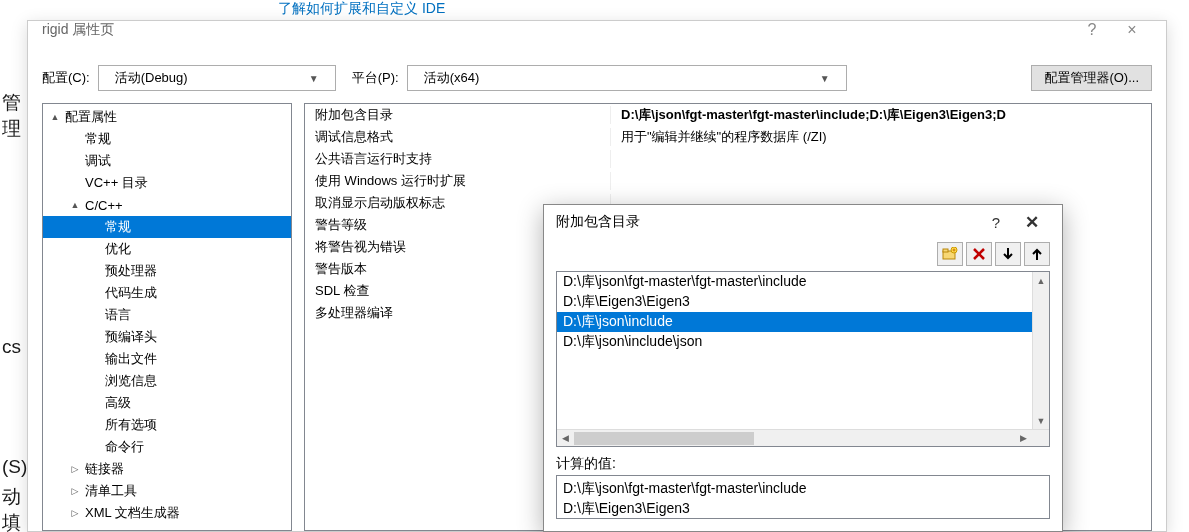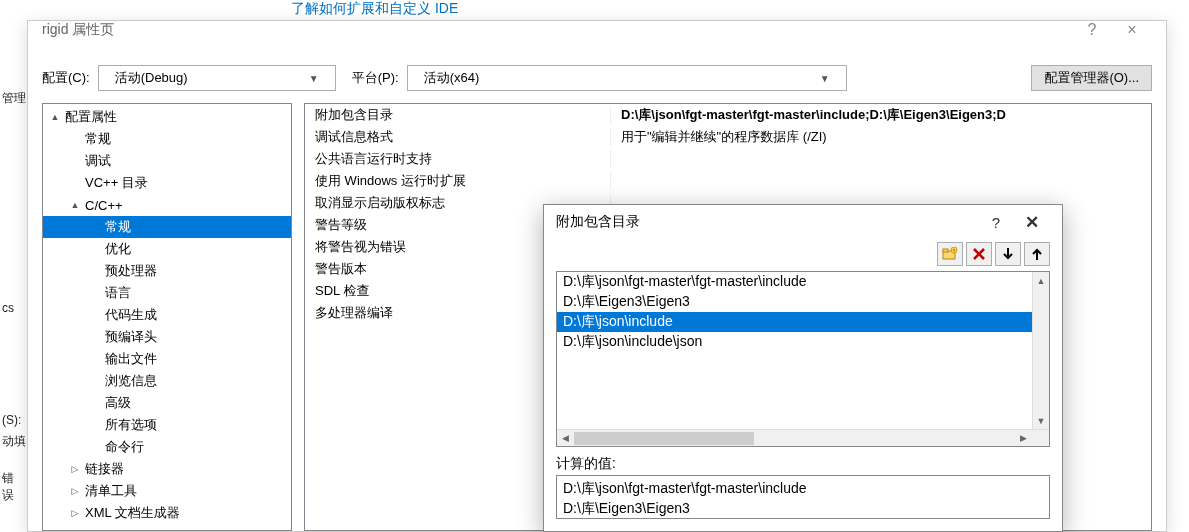--- a/index.html
+++ b/index.html
@@ -1,21 +1,21 @@
 <!DOCTYPE html>
 <html><head>
 <meta charset="utf-8">
 <style>
 * { box-sizing: border-box; margin: 0; padding: 0; font-family: "Microsoft YaHei", "Segoe UI", sans-serif; }
 body { background: #ffffff; font-size: 13px; color: #000; overflow: hidden; width: 1189px; height: 532px; position: relative; }
 
-.back-link { position: absolute; top: 0; left: 291px; color: #0070c0; font-size: 14px; }
+.back-link { position: absolute; top: 0; left: 278px; color: #0070c0; font-size: 14px; }
 
 .left-fragments { position: absolute; left: 0; top: 0; width: 30px; height: 532px; }
-.left-fragments div { color: #1a1a1a; font-size: 12px; padding: 2px 2px; }
+.left-fragments div { color: #1a1a1a; font-size: 19px; padding: 2px 2px; }
 .frag-1 { margin-top: 88px; }
 .frag-2 { margin-top: 190px; }
 .frag-3 { margin-top: 94px; }
 .frag-4 { margin-top: 2px; }
 .frag-5 { margin-top: 16px; }
 
 .main-dialog {
   position: absolute;
   left: 27px; top: 20px;
   width: 1140px; height: 512px;
@@ -293,25 +293,25 @@
         <div class="tree-item">
           <span class="twisty" style="margin-left: 46px;"></span>
           <span style="margin-left: 4px;">优化</span>
         </div>
         <div class="tree-item">
           <span class="twisty" style="margin-left: 46px;"></span>
           <span style="margin-left: 4px;">预处理器</span>
         </div>
         <div class="tree-item">
           <span class="twisty" style="margin-left: 46px;"></span>
+          <span style="margin-left: 4px;">代码生成</span>
+        </div>
+        <div class="tree-item">
+          <span class="twisty" style="margin-left: 46px;"></span>
           <span style="margin-left: 4px;">语言</span>
-        </div>
-        <div class="tree-item">
-          <span class="twisty" style="margin-left: 46px;"></span>
-          <span style="margin-left: 4px;">代码生成</span>
         </div>
         <div class="tree-item">
           <span class="twisty" style="margin-left: 46px;"></span>
           <span style="margin-left: 4px;">预编译头</span>
         </div>
         <div class="tree-item">
           <span class="twisty" style="margin-left: 46px;"></span>
           <span style="margin-left: 4px;">输出文件</span>
         </div>
         <div class="tree-item">

